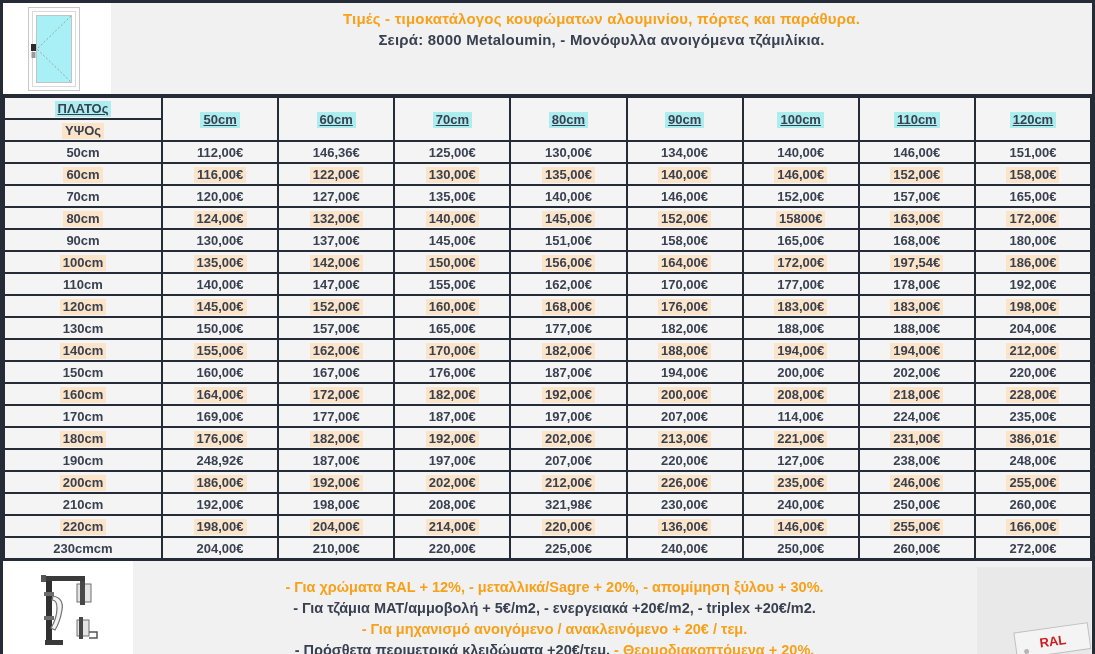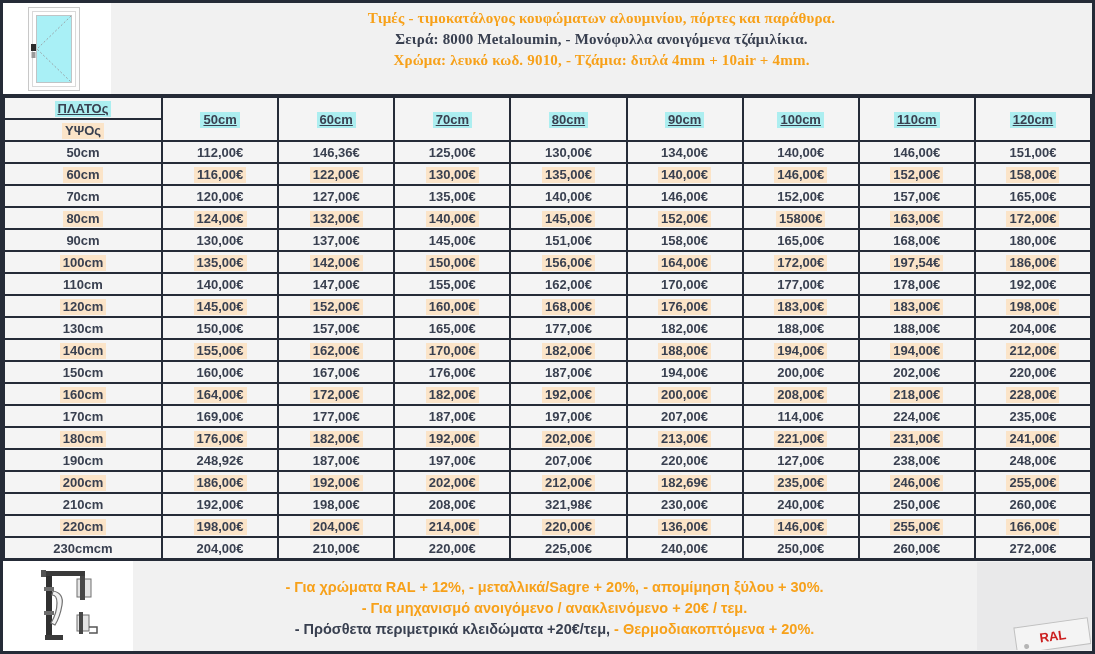--- a/index.html
+++ b/index.html
@@ -8,21 +8,21 @@
     border:3px solid #252b37; background:#f1f1f1;
     display:flex; flex-direction:column;
     font-family:"Liberation Sans","DejaVu Sans",sans-serif;
     font-weight:bold; color:#394050;
   }
   
   .top-band { height:91px; flex:0 0 auto; display:flex; border-bottom:2px solid #252b37; background:#f1f1f1; }
   .door-wrap { width:108px; background:#ffffff; display:flex; align-items:center; }
   .door-wrap svg { margin-left:25px; }
   .titles { flex:1; text-align:center; padding-top:5px; }
-  .titles div { font-size:15px; line-height:21px; letter-spacing:0.2px;font-family:Liberation Serif, serif; }
+  .titles div { font-size:15px; line-height:21px; letter-spacing:0.2px; }
   .orange { color:#f7a11a; }
   .dark { color:#394050; }
   
   table { border-collapse:collapse; table-layout:fixed; width:100%; flex:0 0 auto; }
   th, td {
     border:2px solid #252b37; background:#f4f4f4;
     height:20px; padding:0; text-align:center; vertical-align:middle;
     font-size:13px; font-weight:bold; color:#394050; line-height:1;
   }
   col.first { width:158px; }
@@ -50,21 +50,20 @@
         <rect x="4.5" y="4.5" width="43" height="75" fill="#ffffff" stroke="#d9d9d9"></rect>
         <rect x="8.5" y="8.5" width="35" height="67" fill="#a9f0f6" stroke="#bfc4c6"></rect>
         <polyline points="43,9 9,42 43,75" fill="none" stroke="#9aa4a8" stroke-width="1" stroke-dasharray="2,2"></polyline>
         <rect x="3" y="37" width="5" height="7" fill="#2c2c2c"></rect>
         <rect x="3.5" y="45" width="4" height="6" fill="#9a9a9a"></rect>
       </svg>
     </div>
     <div class="titles">
       <div class="orange">Τιμές - τιμοκατάλογος κουφώματων αλουμινίου, πόρτες και παράθυρα.</div>
       <div class="dark">Σειρά: 8000 Metaloumin, - Μονόφυλλα ανοιγόμενα τζάμιλίκια.</div>
-      <div class="orange">Χρώμα: λευκό κωδ. 9010, - Τζάμια: διπλά 4mm + 10air + 4mm.</div>
     </div>
   </div>
 
   <table>
     <colgroup>
       <col class="first">
       <col>
         <col>
         <col>
         <col>
@@ -235,40 +234,40 @@
         </tr>
         <tr>
           <th><span class="hl peach">180cm</span></th>
           <td><span class="hl peach">176,00€</span></td>
           <td><span class="hl peach">182,00€</span></td>
           <td><span class="hl peach">192,00€</span></td>
           <td><span class="hl peach">202,00€</span></td>
           <td><span class="hl peach">213,00€</span></td>
           <td><span class="hl peach">221,00€</span></td>
           <td><span class="hl peach">231,00€</span></td>
-          <td><span class="hl peach">241,00€</span></td>
+          <td><span class="hl peach">386,01€</span></td>
         </tr>
         <tr>
           <th><span>190cm</span></th>
           <td><span>248,92€</span></td>
           <td><span>187,00€</span></td>
           <td><span>197,00€</span></td>
           <td><span>207,00€</span></td>
           <td><span>220,00€</span></td>
           <td><span>127,00€</span></td>
           <td><span>238,00€</span></td>
           <td><span>248,00€</span></td>
         </tr>
         <tr>
           <th><span class="hl peach">200cm</span></th>
           <td><span class="hl peach">186,00€</span></td>
           <td><span class="hl peach">192,00€</span></td>
           <td><span class="hl peach">202,00€</span></td>
           <td><span class="hl peach">212,00€</span></td>
-          <td><span class="hl peach">182,69€</span></td>
+          <td><span class="hl peach">226,00€</span></td>
           <td><span class="hl peach">235,00€</span></td>
           <td><span class="hl peach">246,00€</span></td>
           <td><span class="hl peach">255,00€</span></td>
         </tr>
         <tr>
           <th><span>210cm</span></th>
           <td><span>192,00€</span></td>
           <td><span>198,00€</span></td>
           <td><span>208,00€</span></td>
           <td><span>321,98€</span></td>
@@ -314,20 +313,21 @@
         <rect x="14" y="68" width="18" height="5" fill="#3a3a3a"></rect>
         <rect x="46" y="12" width="14" height="18" fill="#e4e4e4" stroke="#707070"></rect>
         <rect x="49" y="9" width="5" height="24" fill="#474747"></rect>
         <rect x="46" y="48" width="12" height="16" fill="#e4e4e4" stroke="#707070"></rect>
         <rect x="48" y="45" width="4" height="22" fill="#474747"></rect>
         <path d="M58 60 L66 60 L66 66 L58 66" fill="none" stroke="#555" stroke-width="1.5"></path>
       </svg>
     </div>
     <div class="notes">
       <div class="orange">- Για χρώματα RAL + 12%, - μεταλλικά/Sagre + 20%, - απομίμηση ξύλου + 30%.</div>
+      <div class="dark">- Για τζάμια ΜΑΤ/αμμοβολή + 5€/m2, - ενεργειακά +20€/m2, - triplex +20€/m2.</div>
       <div class="orange">- Για μηχανισμό ανοιγόμενο / ανακλεινόμενο + 20€ / τεμ.</div>
       <div class="dark"><span>- Πρόσθετα περιμετρικά κλειδώματα +20€/τεμ, </span><span class="orange">- Θερμοδιακοπτόμενα + 20%.</span></div>
     </div>
     <div class="ral-wrap">
       <svg width="114" height="88" viewBox="0 0 114 88">
         <rect x="0" y="0" width="114" height="88" fill="#e9e9ea"></rect>
         <g id="ral-fan" transform="translate(96,84)">
             <rect x="-92" y="-7" width="60" height="13" fill="#1b1b1b" stroke="#ffffff" stroke-width="1.5" transform="rotate(-168)"></rect>
             <rect x="-92" y="-7" width="60" height="13" fill="#4d4f4e" stroke="#ffffff" stroke-width="1.5" transform="rotate(-160.6)"></rect>
             <rect x="-92" y="-7" width="60" height="13" fill="#7a7d58" stroke="#ffffff" stroke-width="1.5" transform="rotate(-153.2)"></rect>

